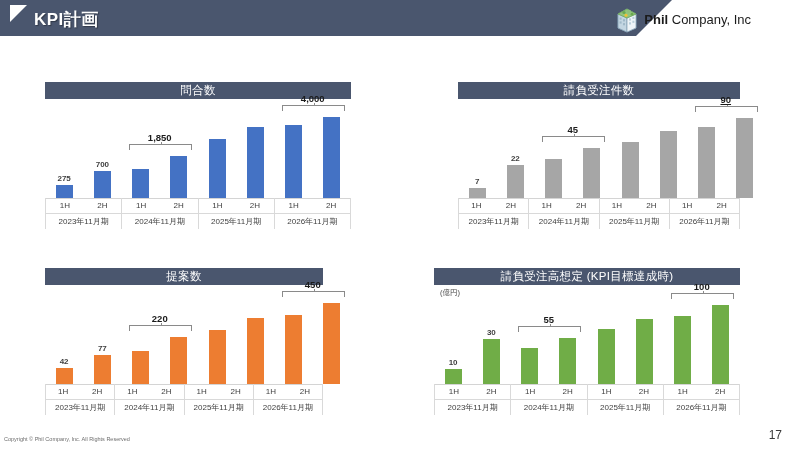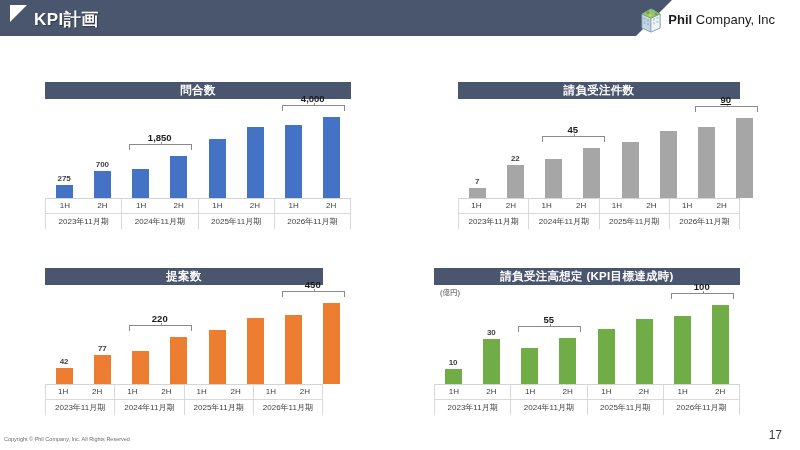--- a/index.html
+++ b/index.html
@@ -5,21 +5,21 @@
   html,body{margin:0;padding:0;}
   body{
     width:800px;height:450px;
     background:#ffffff;
     font-family:"Liberation Sans","DejaVu Sans",sans-serif;
     position:relative;
     overflow:hidden;
   }
   
   .header{
-    position:absolute;left:0;top:0;width:759px;height:36px;padding-left:24px;
+    position:absolute;left:0;top:0;width:759px;height:36px;
   }
   .header-band{
     position:absolute;left:0;top:0;width:672px;height:36px;
     background:#4a566e;
     clip-path:polygon(0 0, 672px 0, 636px 36px, 0 36px);
   }
   .corner-tri{
     position:absolute;left:10px;top:5px;width:0;height:0;
     border-left:17px solid #ffffff;
     border-bottom:17px solid transparent;
@@ -35,21 +35,21 @@
     display:flex;align-items:center;gap:4px;height:30px;
   }
   .brand-name{font-size:13px;color:#1b1b1b;white-space:nowrap;}
   .brand-name b{font-weight:bold;}
   .brand-name span.light{font-weight:normal;}
 
   
   .panel{position:absolute;}
   .panel-title{
     background:#4a566e;color:#ffffff;
-    font-size:11.5px;font-weight:bold;text-align:center;
+    font-size:11.5px;font-weight:normal;text-align:center;
     height:17px;line-height:17px;
     letter-spacing:.3px;
   }
   .unit-label{
     position:absolute;left:6px;top:20px;
     font-size:7.5px;color:#444;
   }
   .plot{
     position:absolute;left:0;right:0;
     border-bottom:1px solid #d4d4d4;

